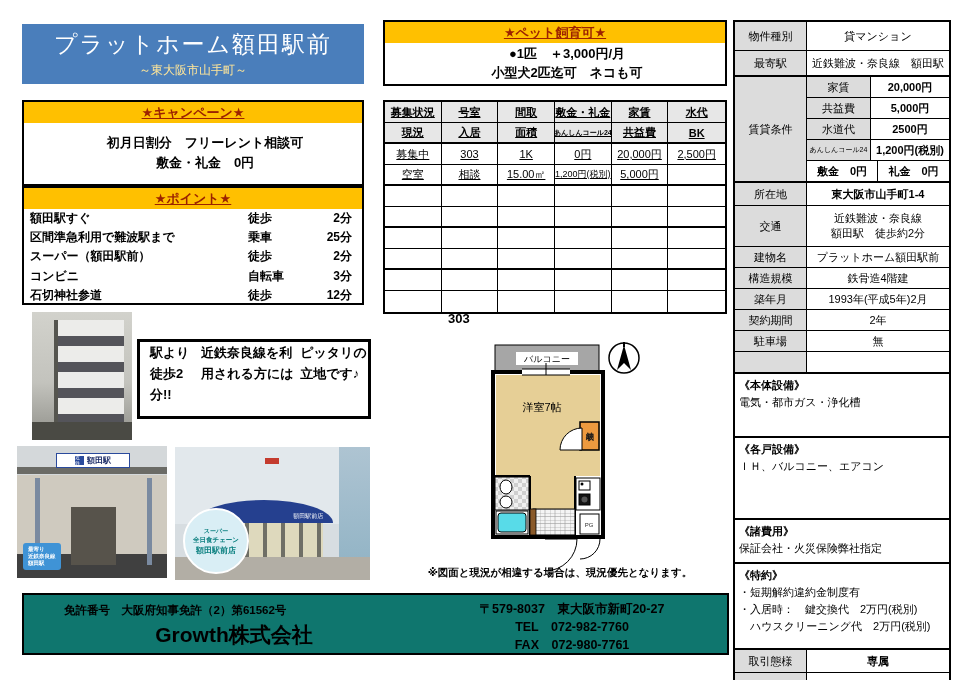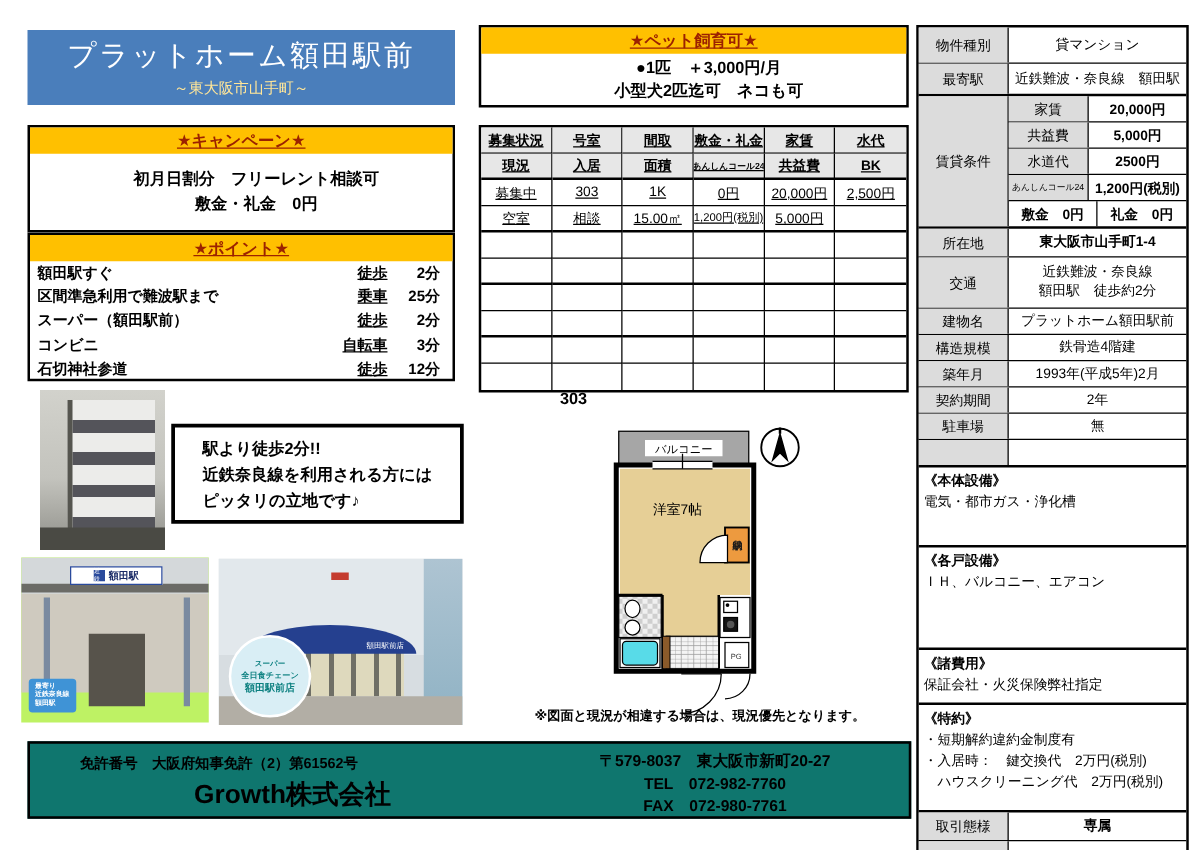--- a/index.html
+++ b/index.html
@@ -25,21 +25,21 @@
   .pet{left:383px;top:20px;width:344px;height:66px;}
   .pet .star-body{height:40px;}
   .pet .star-line{line-height:19px;}
 
   
   .points{left:22px;top:186px;width:342px;height:119px;}
   .points-rows{display:flex;flex-direction:column;}
   .point-row{display:grid;grid-template-columns:1fr 62px 52px;height:19.2px;align-items:center;
              font-size:12px;font-weight:bold;}
   .point-name{padding-left:6px;}
-  .point-mode{text-align:right;text-decoration:underline;}
+  .point-mode{text-align:left;}
   .point-time{text-align:right;padding-right:10px;}
 
   
   .main-table{left:383px;top:100px;width:344px;border:2px solid #000;background:#fff;}
   .t-row{display:grid;grid-template-columns:repeat(6,1fr);height:21px;}
   .t-cell{border-right:1px solid #000;border-bottom:1px solid #000;display:flex;
           align-items:center;justify-content:center;font-size:11px;overflow:hidden;white-space:nowrap;text-decoration:underline;}
   .t-cell:last-child{border-right:none;}
   .t-head .t-cell{background:#e7e7e7;font-weight:bold;}
   .pair-end .t-cell{border-bottom:2px solid #000;}
@@ -49,33 +49,33 @@
 
   
   .plan-303{left:448px;top:311px;font-size:13px;font-weight:bold;}
   .plan-svg{left:430px;top:303px;}
   .closet-label{left:582px;top:426px;width:15px;height:30px;writing-mode:vertical-rl;
                 text-orientation:upright;font-size:8px;font-weight:bold;color:#1a1a1a;line-height:15px;}
   .plan-note{left:415px;top:566px;width:290px;text-align:center;font-size:10.5px;font-weight:bold;}
 
   
   .callout{left:137px;top:339px;width:234px;height:80px;border:3px solid #000;background:#fff;
-           display:flex;flex-direction:column;justify-content:center;padding-left:22px;}
+           display:flex;flex-direction:row;justify-content:center;padding-left:10px;}
   .callout div{font-size:13px;font-weight:bold;line-height:21px;}
 
   
   .photo{overflow:hidden;}
   .photo-building{left:32px;top:312px;width:100px;height:128px;
       background:linear-gradient(180deg,#d2d2cc 0%,#c3c3bd 55%,#8f8f89 100%);}
   .bldg{position:absolute;left:22%;top:6%;width:66%;height:84%;background:#ececea;
         border-left:4px solid #55554f;
         background-image:repeating-linear-gradient(180deg,#ececea 0 16px,#54545a 16px 26px);}
   .bldg-base{position:absolute;left:0;bottom:0;width:100%;height:14%;background:#4a4a44;}
 
-  .photo-station{left:17px;top:446px;width:150px;height:132px;background:#bef264;}
+  .photo-station{left:17px;top:446px;width:150px;height:132px;background:#404040;}
   .st-sky{position:absolute;left:0;top:0;width:100%;height:26%;background:#d4d8da;}
   .st-roof{position:absolute;left:0;top:16%;width:100%;height:7px;background:#6b6b66;}
   .st-face{position:absolute;left:0;top:22%;width:100%;height:60%;background:#cfcabf;}
   .st-door{position:absolute;left:36%;top:46%;width:30%;height:44%;background:#57534b;}
   .st-col{position:absolute;top:24%;width:5px;height:66%;background:#7a8aa0;}
   .st-sign{position:absolute;left:26%;top:5%;width:48%;height:13px;background:#fff;
            border:1px solid #2a4a9c;display:flex;align-items:center;justify-content:center;gap:3px;}
   .st-sign-sq{width:9px;height:9px;background:#2a4a9c;color:#fff;font-size:5px;display:flex;
               align-items:center;justify-content:center;}
   .st-sign-tx{font-size:8px;font-weight:bold;color:#1a2a66;}

